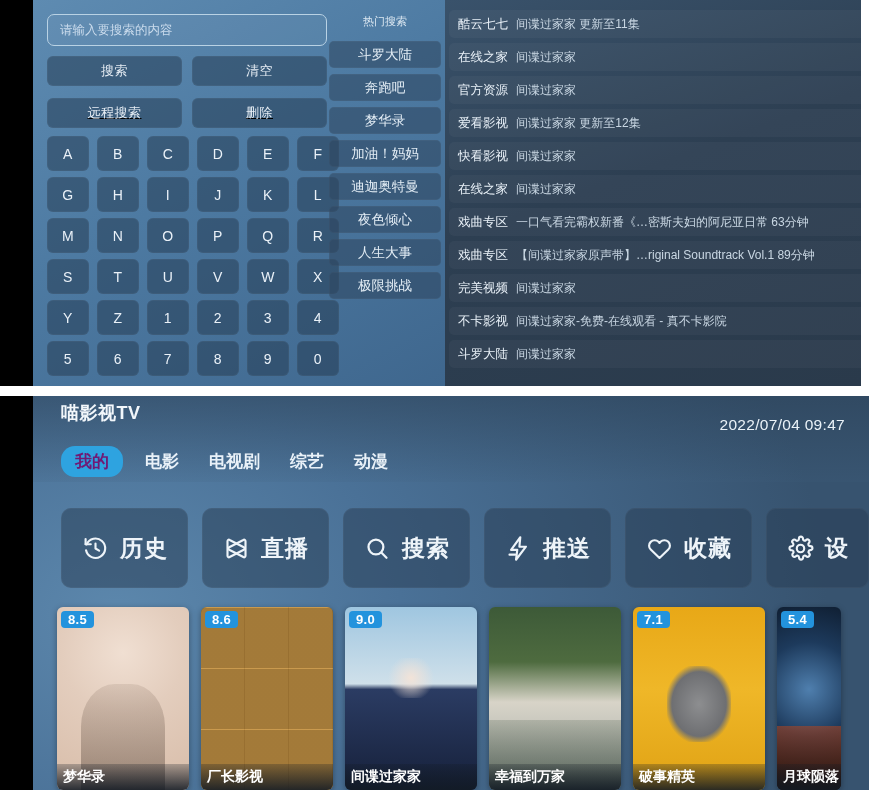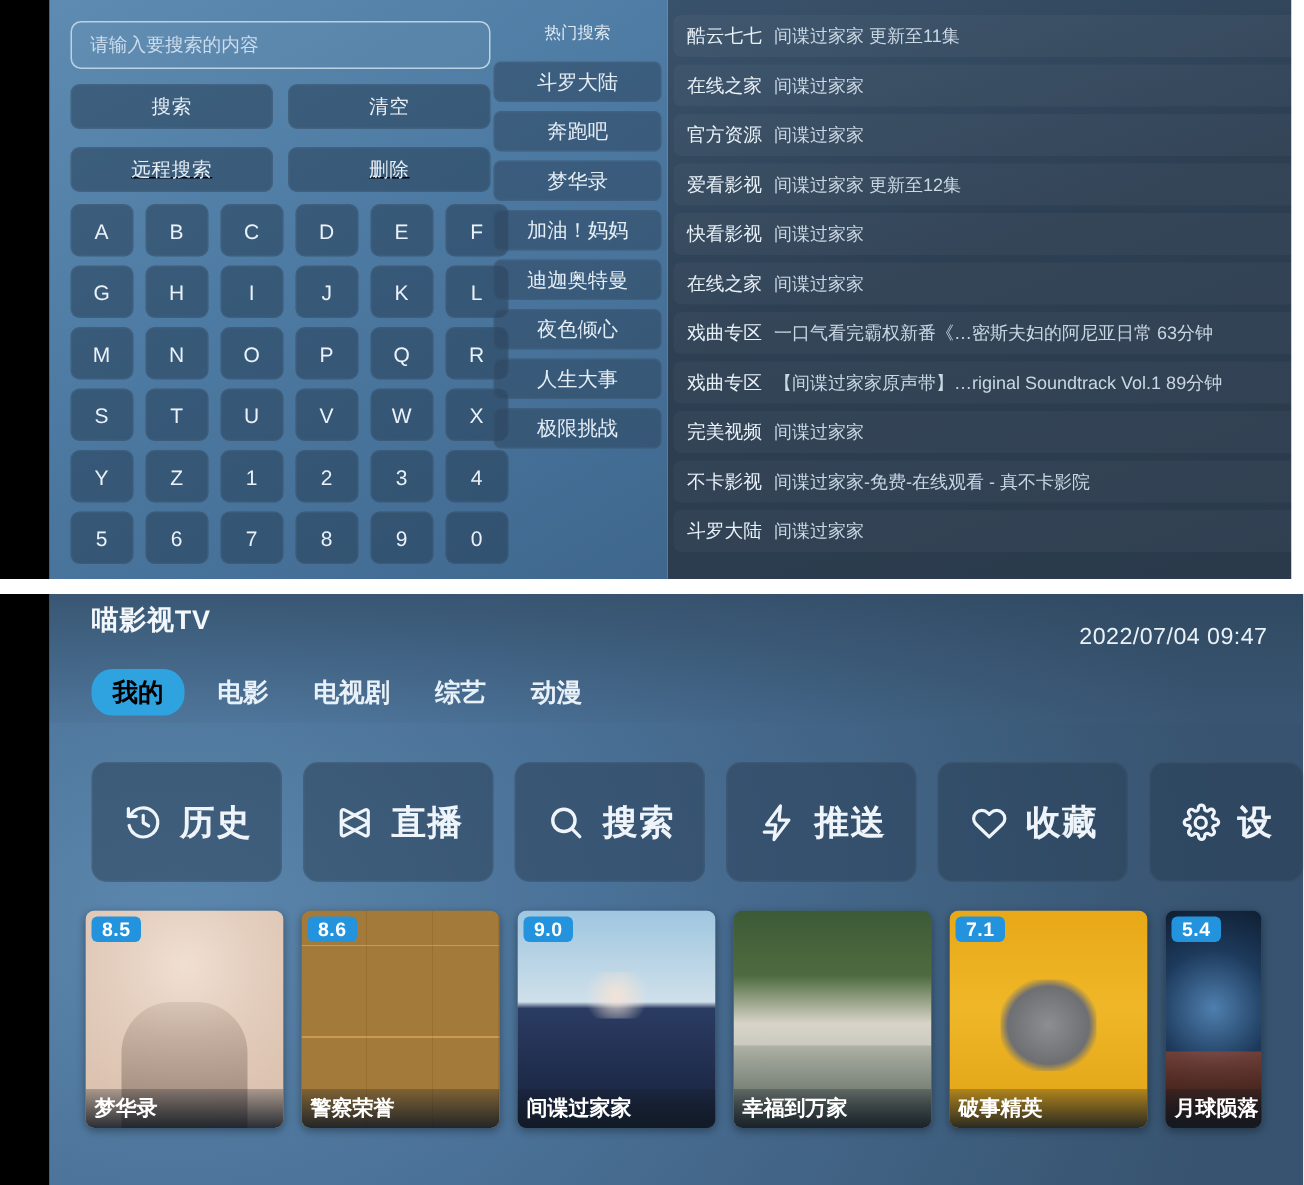--- a/index.html
+++ b/index.html
@@ -130,41 +130,41 @@
   #tv-clock {
     position:absolute; right:24px; top:20px; color:#eaf2f8; font-size: 15.5px;
     letter-spacing: .3px;
   }
   #tv-tabs {
     position:absolute; left:28px; top:50px; display:flex; align-items:center; gap: 14px;
   }
   .tv-tab {
     color:#e9f1f8; font-size: 17px; padding: 4px 8px; border-radius: 14px; font-weight:600;
   }
-  .tv-tab.active { background:#2ea3e0; color:#000000; padding: 4px 14px; }
+  .tv-tab.active { background:#2ea3e0; color:#701a75; padding: 4px 14px; }
 
   #tv-actions {
     position:absolute; left:28px; top:112px; display:flex; gap: 14px;
   }
   .act-btn {
     height: 80px; border-radius: 10px; background: rgba(40,62,84,0.52);
     display:flex; align-items:center; justify-content:center; gap: 11px;
     padding: 0 20px; color:#eef4f9;
     box-shadow: inset 0 0 0 1px rgba(255,255,255,0.04);
   }
   .act-label { font-size: 23px; font-weight:600; letter-spacing: 1px; }
   .act-icon { display:flex; align-items:center; justify-content:center; width:28px; height:28px; }
   .act-icon svg { width: 27px; height: 27px; }
 
   
   #poster-row {
     position:absolute; left:24px; top:211px; display:flex; gap: 12px;
   }
   .poster {
-    position: relative; width: 132px; height: 145px; border-radius: 6px; overflow:hidden;
+    position: relative; width: 132px; height: 183px; border-radius: 6px; overflow:hidden;
     box-shadow: 0 2px 6px rgba(0,0,0,.35);
   }
   .poster-art { position:absolute; inset:0; }
   .score {
     position:absolute; left:4px; top:4px; z-index:3;
     background:#2393dd; color:#fff; font-size: 13px; font-weight:700;
     padding: 1px 7px; border-radius: 4px; letter-spacing:.3px;
   }
   .poster-title {
     position:absolute; left:0; bottom:0; width:100%; height: 26px; z-index:3;
@@ -409,21 +409,21 @@
         </div>
       <div id="poster-row">
           <div class="poster">
             <div class="poster-art art-menghualu"></div>
             <div class="score">8.5</div>
             <div class="poster-title">梦华录</div>
           </div>
           <div class="poster">
             <div class="poster-art art-jingcha"></div>
             <div class="score">8.6</div>
-            <div class="poster-title">警察荣誉</div>
+            <div class="poster-title">厂长影视</div>
           </div>
           <div class="poster">
             <div class="poster-art art-spy"></div>
             <div class="score">9.0</div>
             <div class="poster-title">间谍过家家</div>
           </div>
           <div class="poster">
             <div class="poster-art art-xingfu"></div>
             <div class="poster-title">幸福到万家</div>
           </div>

